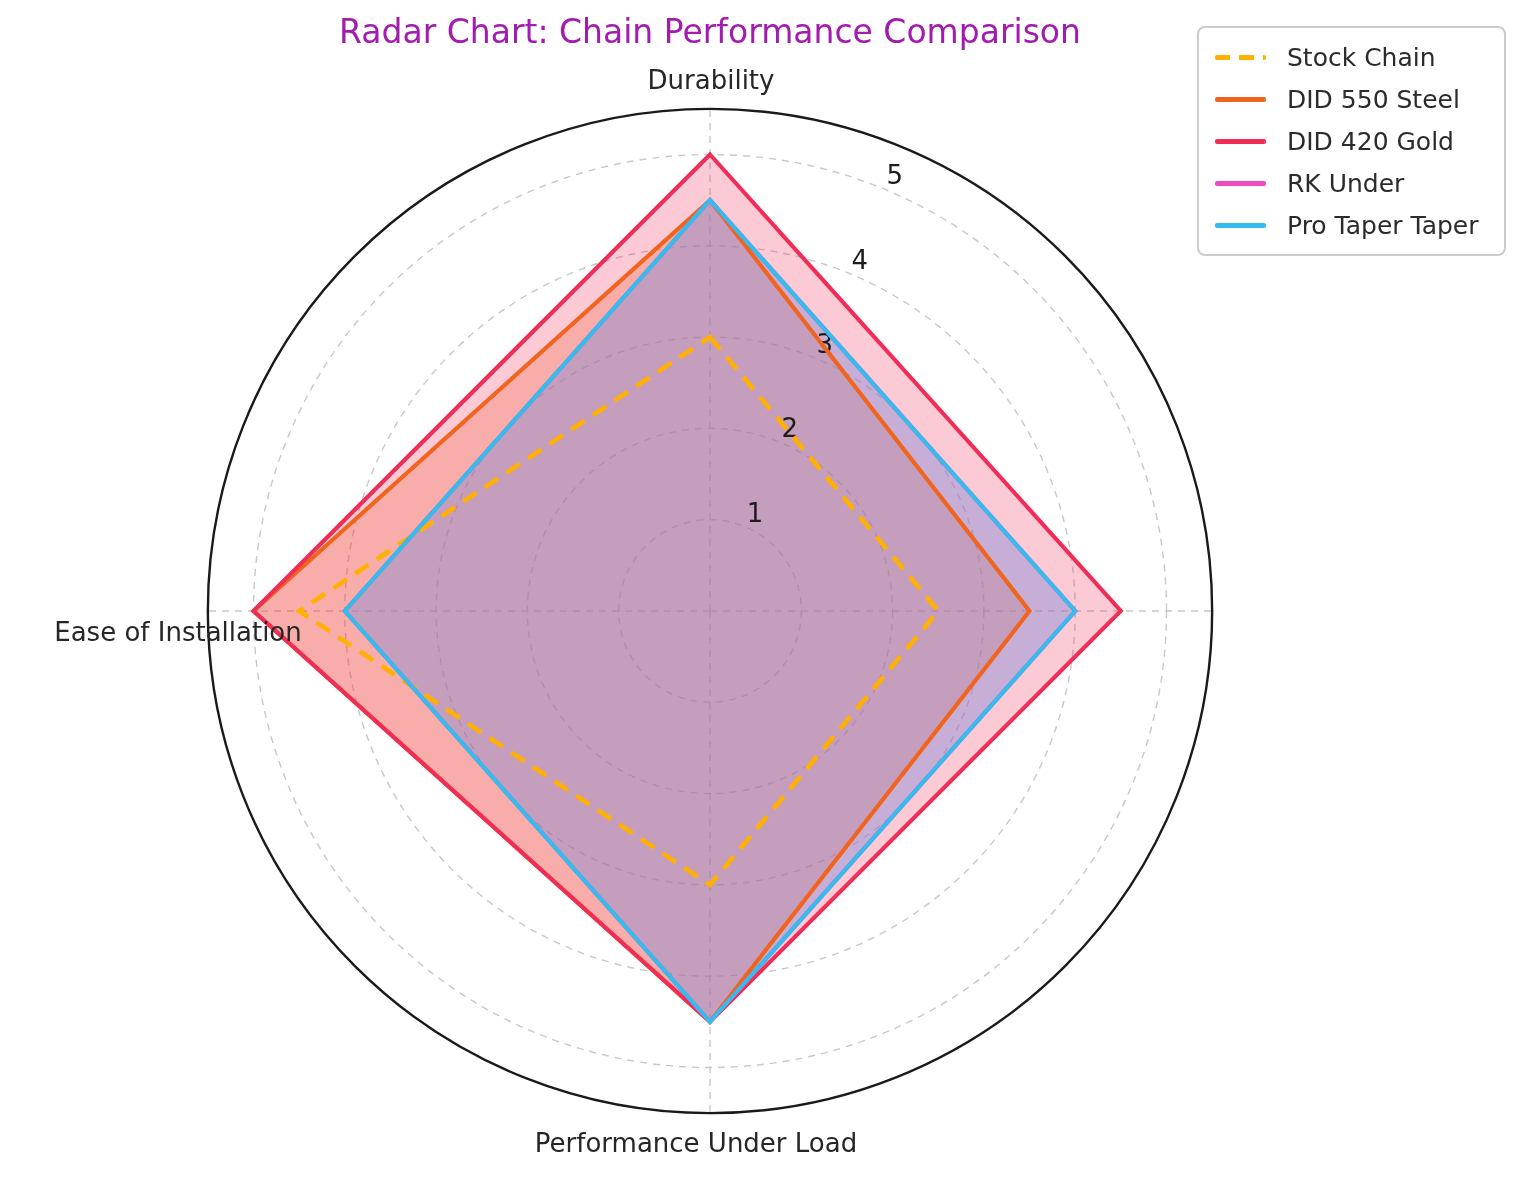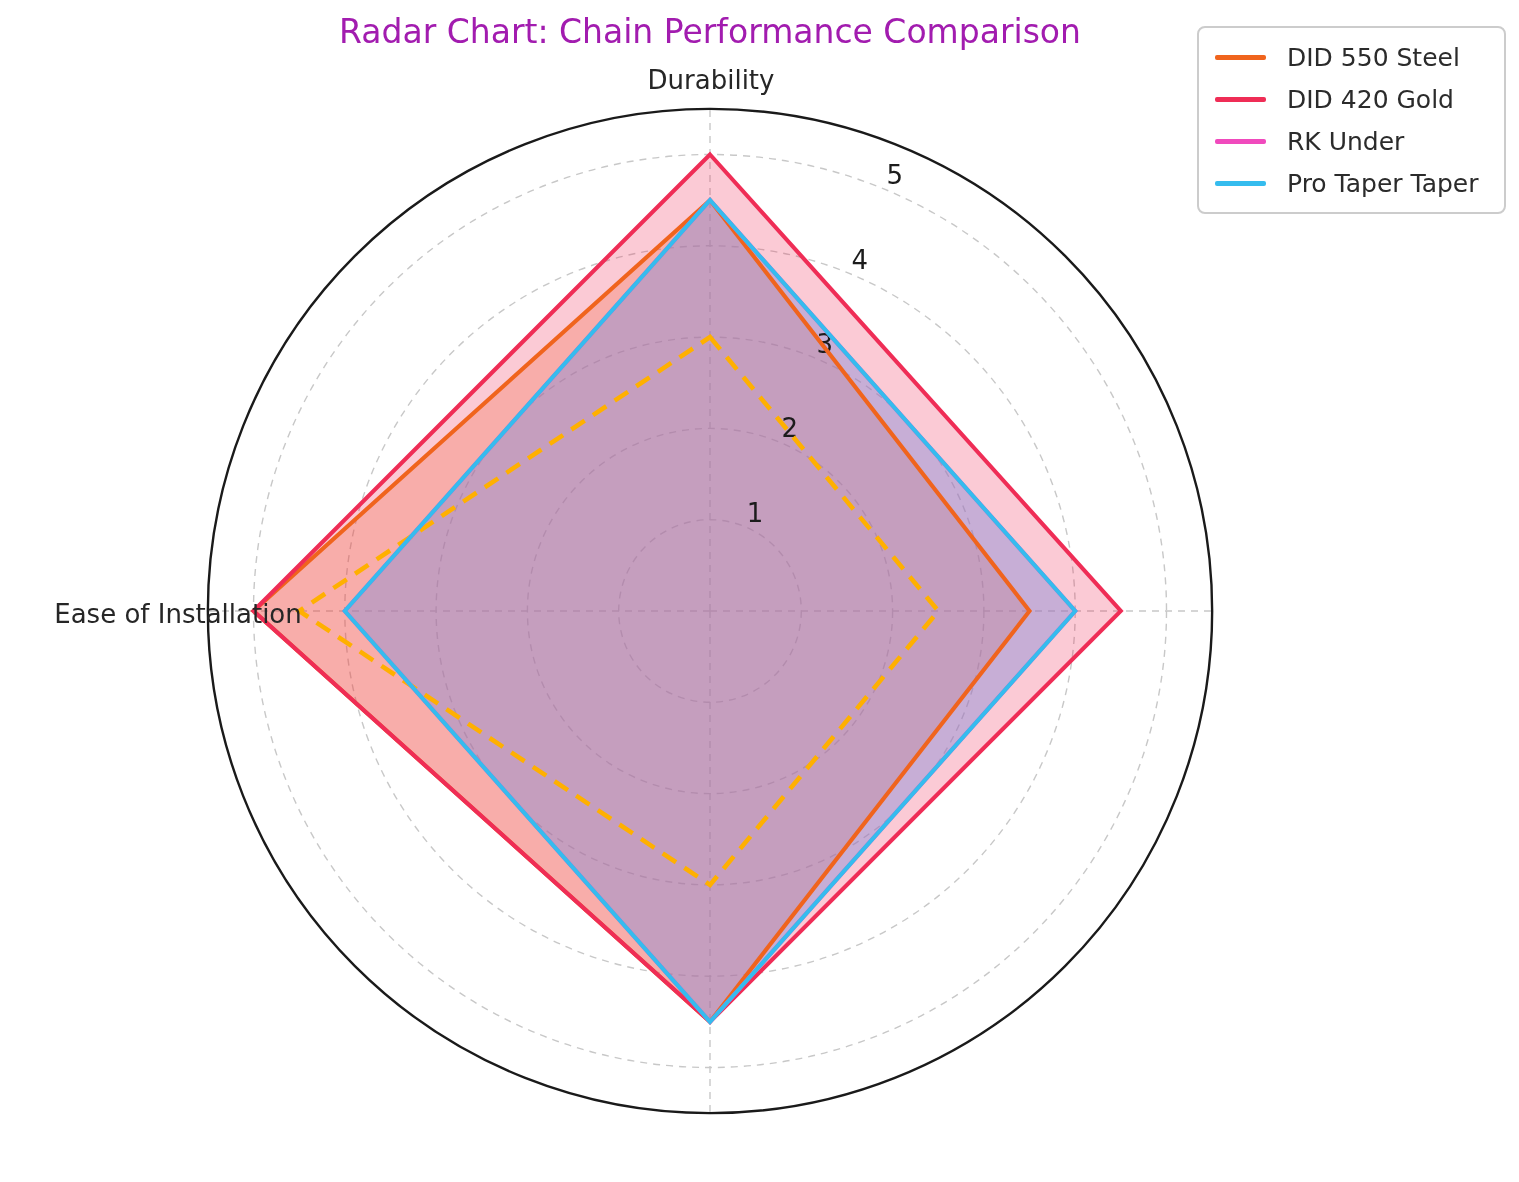--- a/index.html
+++ b/index.html
@@ -24,21 +24,21 @@
     position: absolute;
     transform: translate(-50%, -50%);
     font-size: 26px;
     color: #262626;
     white-space: nowrap;
     text-align: center;
   }
   .axis-label.top    { left: 711px;  top: 80px;   }
   .axis-label.right  { left: 1244px; top: 612px;  }
   .axis-label.bottom { left: 696px;  top: 1143px; }
-  .axis-label.left   { left: 178px;  top: 614px;  }
+  .axis-label.left   { left: 178px;  top: 632px;  }
   .legend {
     position: absolute;
     left: 1197px; top: 26px;
     width: 309px;
     box-sizing: border-box;
     background: rgba(255,255,255,0.95);
     border: 2px solid #cccccc;
     border-radius: 8px;
     padding: 8px 14px 8px 16px;
     display: flex;
@@ -89,23 +89,28 @@
       <polygon points="710.0,337.1 938.3,611.0 710.0,884.9 299.2,611.0" fill="none" stroke="#FFB000" stroke-width="4.6" stroke-linejoin="miter" stroke-dasharray="16 10"></polygon>
       <polygon points="710.0,200.2 1029.5,611.0 710.0,1021.8 253.5,611.0" fill="none" stroke="#F0641D" stroke-width="4.1" stroke-linejoin="miter"></polygon>
       <polygon points="710.0,154.5 1120.8,611.0 710.0,1021.8 253.5,611.0" fill="none" stroke="#EF2D56" stroke-width="4.1" stroke-linejoin="miter"></polygon>
       <polygon points="710.0,200.2 1075.2,611.0 710.0,1021.8 344.8,611.0" fill="none" stroke="#F04ABD" stroke-width="4.1" stroke-linejoin="miter"></polygon>
       <polygon points="710.0,200.2 1075.2,611.0 710.0,1021.8 344.8,611.0" fill="none" stroke="#35BCEE" stroke-width="4.1" stroke-linejoin="miter"></polygon>
     </svg>
 
   <div class="chart-title">Radar Chart: Chain Performance Comparison</div>
 
   <div class="axis-label top">Durability</div>
+  <div class="axis-label bottom">Performance Under Load</div>
   <div class="axis-label left">Ease of Installation</div>
 
   <div class="legend" id="legend">
+      <div class="legend-item">
+        <span class="legend-swatch" style="background: repeating-linear-gradient(90deg, rgb(255, 176, 0) 0px, rgb(255, 176, 0) 15px, transparent 15px, transparent 24px);"></span>
+        <span class="legend-label">Stock Chain</span>
+      </div>
       <div class="legend-item">
         <span class="legend-swatch" style="background: rgb(240, 100, 29);"></span>
         <span class="legend-label">DID 550 Steel</span>
       </div>
       <div class="legend-item">
         <span class="legend-swatch" style="background: rgb(239, 45, 86);"></span>
         <span class="legend-label">DID 420 Gold</span>
       </div>
       <div class="legend-item">
         <span class="legend-swatch" style="background: rgb(240, 74, 189);"></span>

